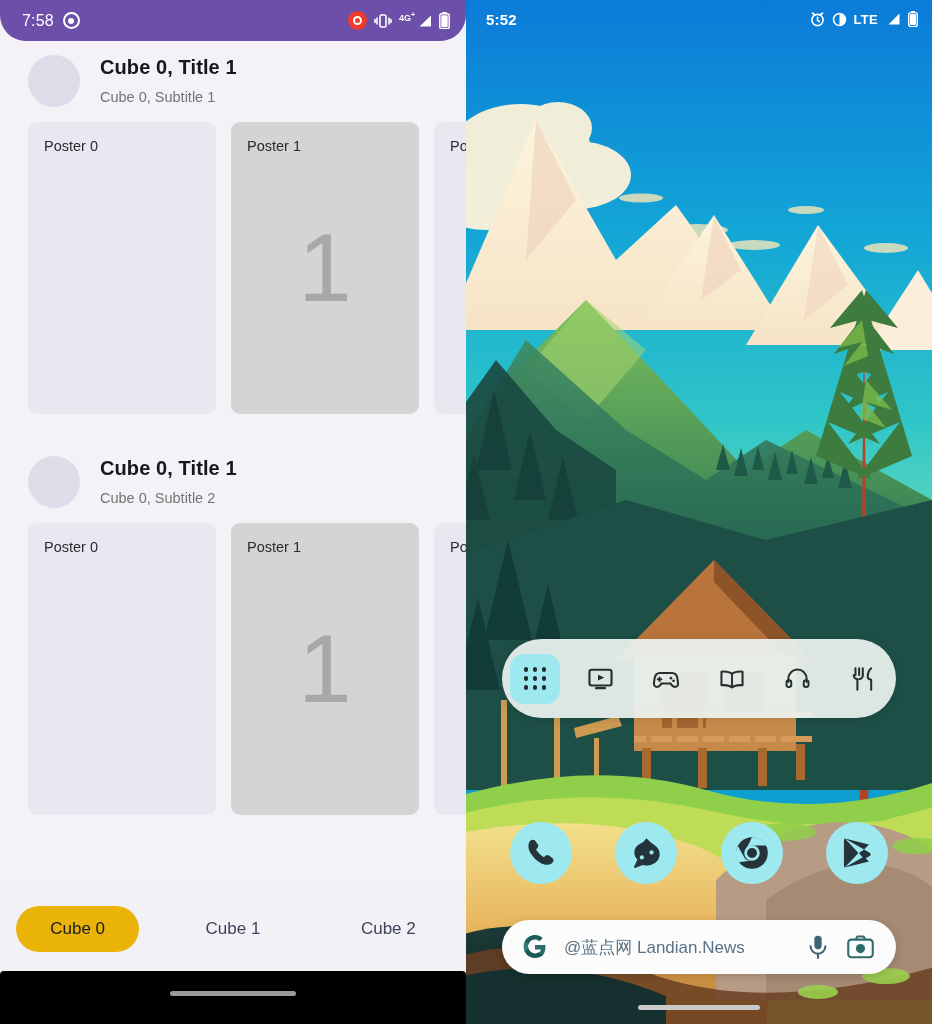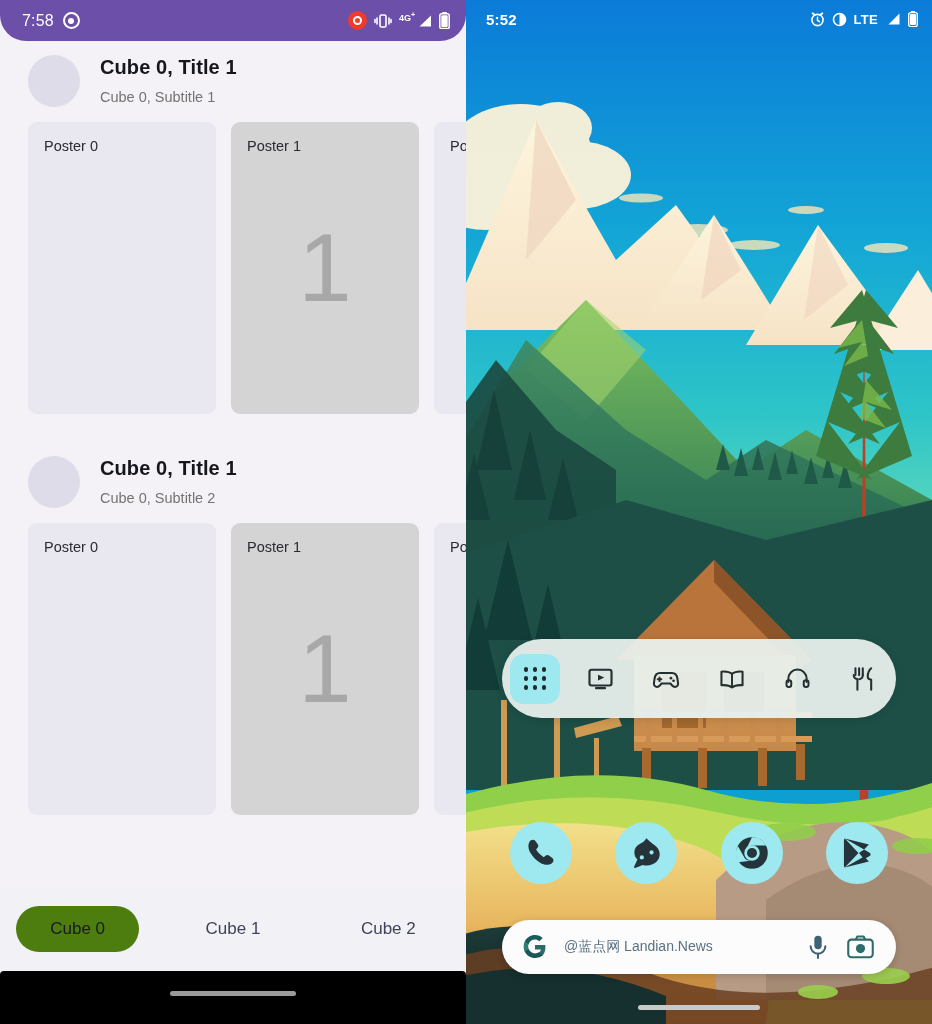--- a/index.html
+++ b/index.html
@@ -58,21 +58,21 @@
   }
 
   .l-bottom-nav {
     position:absolute; left:0; right:0; bottom:44px; height:84px;
     background:#f2f1f6; display:flex; align-items:center;
   }
   .nav-item { flex:1; display:flex; align-items:center; justify-content:center; height:100%; }
   .nav-pill {
     padding:13px 34px; border-radius:26px; font-size:17px; color:#40435c;
   }
-  .nav-item.selected .nav-pill { background:#4d7c0f; color:#171a22; font-weight:500; }
+  .nav-item.selected .nav-pill { background:#eab308; color:#171a22; font-weight:500; }
 
   .l-gesture-area {
     position:absolute; left:0; right:0; bottom:0; height:44px; background:#000;
     border-top-left-radius:4px; border-top-right-radius:4px;
     display:flex; align-items:center; justify-content:center;
   }
   .gesture-bar { width:126px; height:5px; border-radius:3px; background:#9a9a9a; }
 
   
   .right-phone { width:466px; height:1024px; position:relative; overflow:hidden; background:#0c9fd0; }
@@ -109,21 +109,21 @@
   .dock { position:absolute; left:0; right:0; top:818px; height:70px; z-index:7;
           display:flex; align-items:center; justify-content:space-around; padding:0 22px; }
   .dock-icon { width:62px; height:62px; border-radius:50%; background:#9de9ef;
                display:flex; align-items:center; justify-content:center; }
 
   .searchbar {
     position:absolute; left:36px; right:36px; top:920px; height:54px; z-index:7;
     background:#fbfcfb; border-radius:28px; display:flex; align-items:center;
     padding:0 22px 0 20px; box-shadow:0 2px 8px rgba(0,0,0,.16);
   }
-  .search-text { flex:1; margin-left:16px; font-size:14px; color:#5a7284; }
+  .search-text { flex:1; margin-left:16px; font-size:17px; color:#5a7284; }
   .search-actions { display:flex; align-items:center; gap:18px; }
 
   .r-gesture { position:absolute; left:0; right:0; bottom:14px; z-index:7;
                display:flex; justify-content:center; }
   .r-gesture .gesture-bar { background:#c9c9c9; width:122px; }
 </style>
 </head>
 <body>
 
 <div class="screens">

